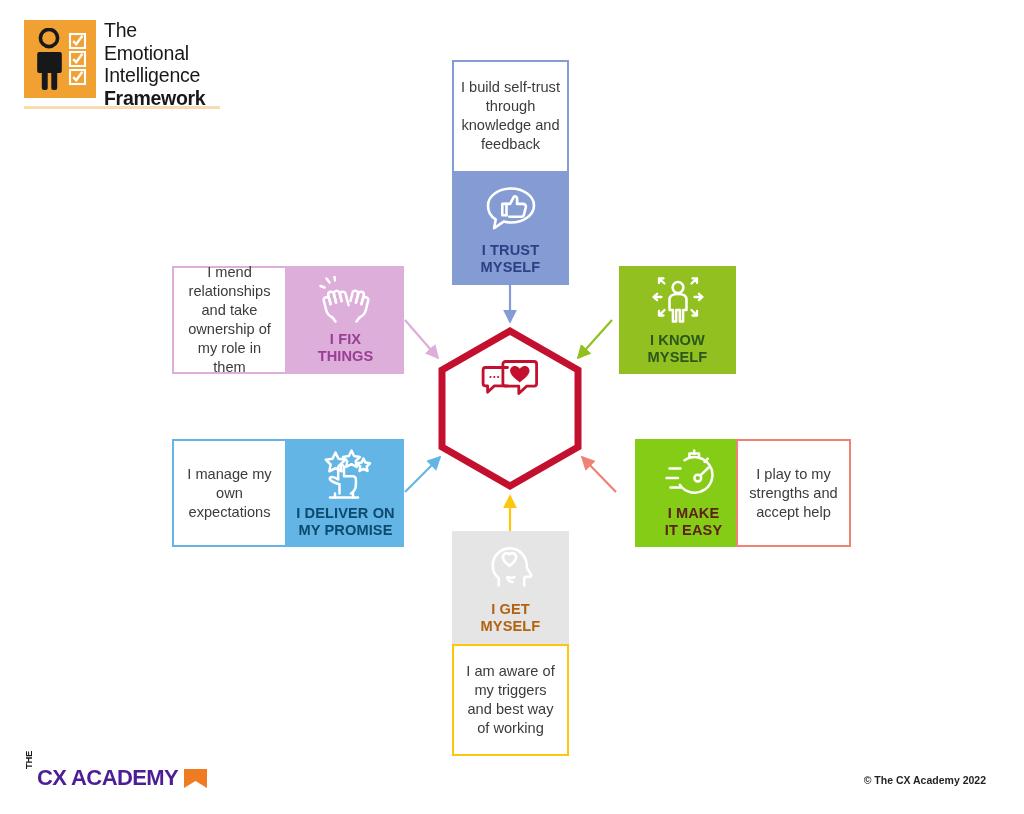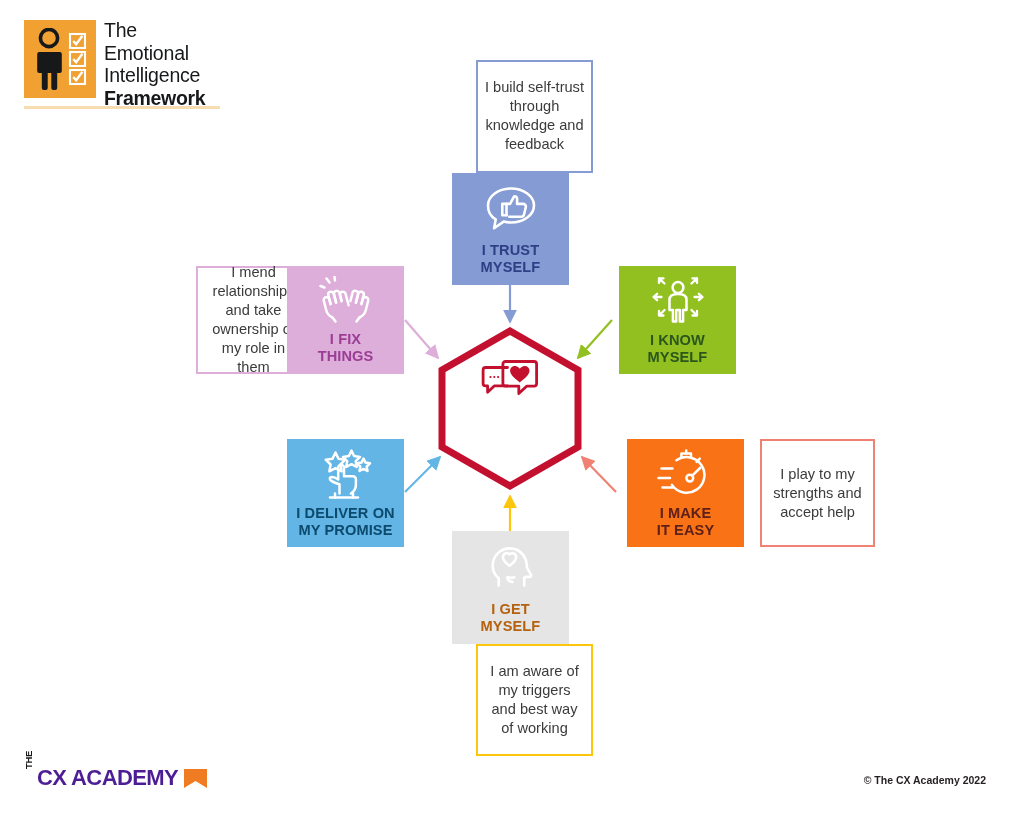--- a/index.html
+++ b/index.html
@@ -25,21 +25,21 @@
   }
   #logo .words div.bold{font-weight:bold;letter-spacing:-0.3px;}
   #logo .rule{position:absolute;left:0;top:86px;width:196px;height:3px;background:#f7dcb0;}
 
   
   .node{position:absolute;box-sizing:border-box;}
   .half{position:absolute;box-sizing:border-box;}
   .colorhalf{display:flex;flex-direction:column;align-items:center;justify-content:center;}
   .texthalf{
     display:flex;align-items:center;justify-content:flex-start;
-    background:#ffffff;border:2px solid;margin-left:24px;
+    background:#ffffff;border:2px solid;
   }
   .desc{
     font-size:14.6px;line-height:19px;color:#3b3b3b;text-align:center;
     padding:0 7px;
   }
   .caption{
     font-weight:bold;font-size:14.6px;line-height:17px;text-align:center;
     letter-spacing:0.1px;margin-top:3px;
   }
   .ico{width:62px;height:58px;display:block;}
@@ -174,21 +174,21 @@
           </g>
         </g>
       </svg>
       <div class="caption" style="color:#2b561c;">
         <span>I KNOW</span><br><span>MYSELF</span>
       </div>
     </div>
   </div>
 
   <div class="node" id="node-rb" style="left:619px;top:439px;width:232px;height:108px;">
-    <div class="half colorhalf" style="left:8px;top:0;width:117px;height:100%;background:#f97316;">
+    <div class="half colorhalf" style="left:16px;top:0;width:117px;height:100%;background:#84cc16;">
       <svg class="ico" style="height:54px;" viewBox="0 0 62 54">
         <g fill="none" stroke="#ffffff" stroke-width="2.5" stroke-linecap="round" stroke-linejoin="round">
           <path d="M21.5 12.3a17.8 17.8 0 1 1 -4.6 24.6"></path>
           <path d="M26.4 9.2 L26.4 5.4 h9.6 v3.8"></path>
           <path d="M31.2 5.4 V2.4"></path>
           <path d="M41.6 13.8 l3.2 -3.2"></path>
           <circle cx="34.8" cy="30.1" r="3.4"></circle>
           <path d="M37.2 27.7 L45.6 19.5"></path>
           <path d="M6.5 20.5 h11 M3.5 30 h11.5 M7.5 39.5 h10.5"></path>
         </g>
@@ -214,20 +214,23 @@
       <div class="caption" style="color:#b4620f;">
         <span>I GET</span><br><span>MYSELF</span>
       </div>
     </div>
     <div class="half texthalf" style="top:50%;border-color:#fcc60d;">
       <div class="desc">I am aware of my triggers and best way of working</div>
     </div>
   </div>
 
   <div class="node" id="node-lb" style="left:172px;top:439px;width:232px;height:108px;">
+    <div class="half texthalf" style="left:0;top:0;width:115px;height:100%;border-color:#62b5e5;">
+      <div class="desc">I manage my own expectations</div>
+    </div>
     <div class="half colorhalf" style="left:115px;top:0;width:117px;height:100%;background:#62b5e5;">
       <svg class="ico" style="height:54px;" viewBox="0 0 62 54">
         <g fill="none" stroke="#ffffff" stroke-width="2.5" stroke-linecap="round" stroke-linejoin="round">
           <path d="M20.5 4.5 l3 6.2 6.8 1 -4.9 4.8 1.2 6.8 -6.1 -3.2 -6.1 3.2 1.2 -6.8 -4.9 -4.8 6.8 -1z"></path>
           <path d="M36.5 2.6 l2.6 5.4 5.9 .9 -4.3 4.2 1 5.9 -5.2 -2.8 -5.3 2.8 1 -5.9 -4.2 -4.2 5.9 -.9z"></path>
           <path d="M48.5 10.5 l2 4.1 4.5 .7 -3.3 3.2 .8 4.5 -4 -2.1 -4 2.1 .8 -4.5 -3.3 -3.2 4.5 -.7z"></path>
           <path d="M24.5 45.5v-9.2c-3.9-1.3-7-2.2-9.1-4.3-1.2-1.2-.5-3 1.2-3.1 2.6-.2 5 1.4 6.6 2.6v-11.9c0-1.6 1.3-2.9 2.9-2.9s2.9 1.3 2.9 2.9v8.6h8.9c1.7 0 3 1.4 3 3v5.2c0 4.3-2.3 7.5-5 9.1"></path>
           <path d="M15 49.5 h28"></path>
           <path d="M20 45.5 v4 M38 45.5 v4"></path>
         </g>

